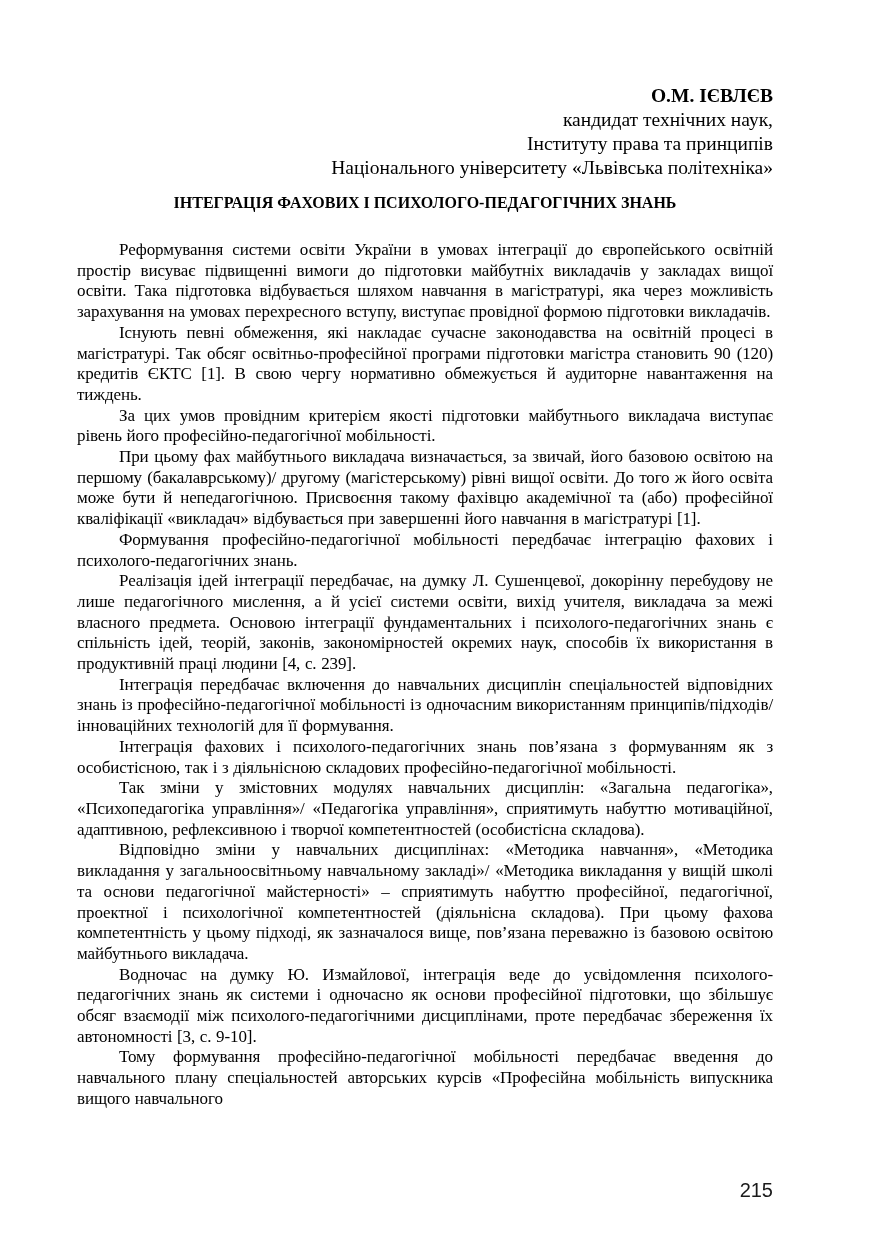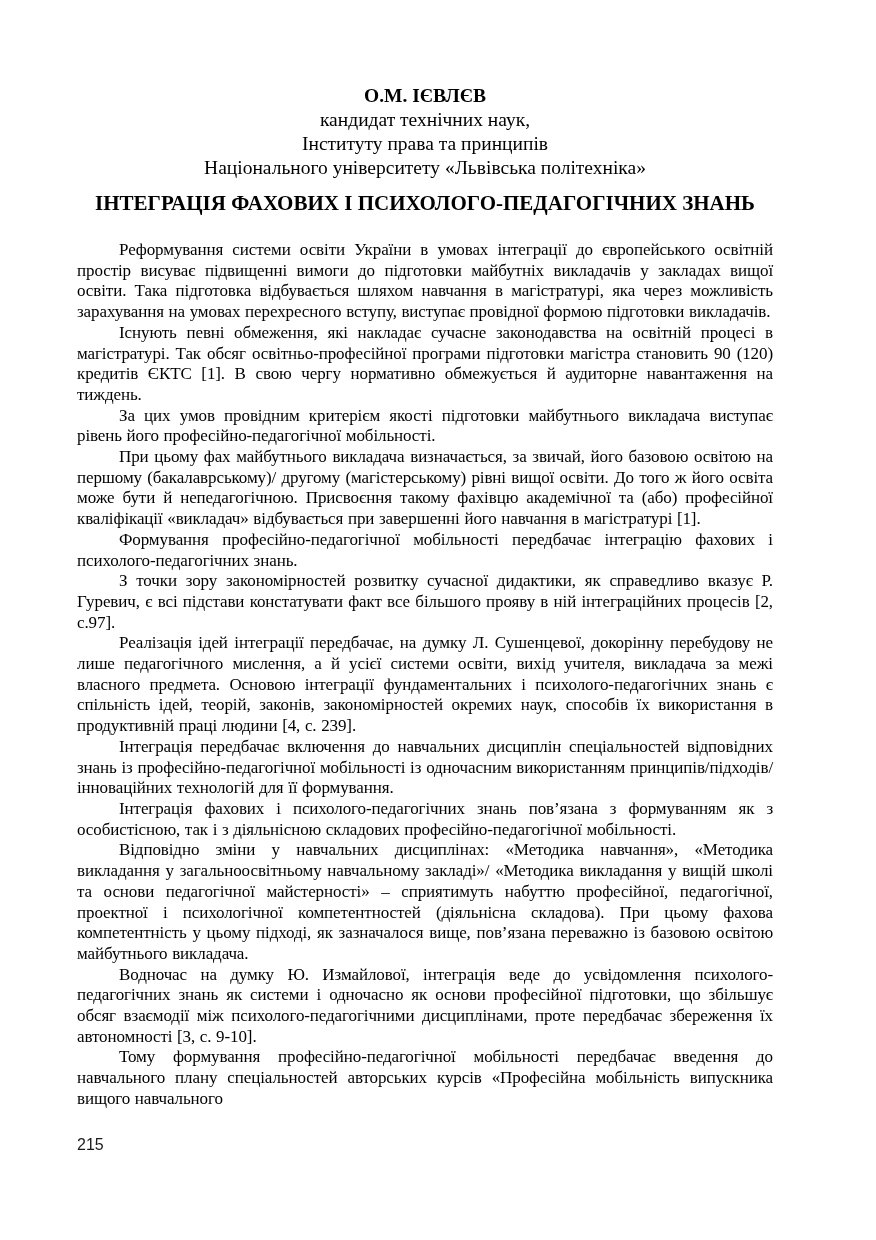--- a/index.html
+++ b/index.html
@@ -17,54 +17,54 @@
     overflow: hidden;
   }
   .content {
     position: absolute;
     left: 77px;
     top: 0;
     width: 696px;
   }
   .author-block {
     margin-top: 84px;
-    text-align: center;
+    text-align: right;
     font-size: 19.5px;
     line-height: 24px;
   }
   .author-name {
     font-weight: bold;
   }
   .title {
     margin: 10px 0 0 0;
     text-align: center;
     font-weight: bold;
-    font-size: 21px;
+    font-size: 16px;
     line-height: 26px;
   }
   .body-text {
     margin-top: 24px;
   }
   .body-text p {
     margin: 0;
     text-align: justify;
     text-indent: 42px;
     font-size: 17px;
     line-height: 20.7px;
     letter-spacing: -0.1px;
     word-spacing: 0.5px;
   }
   .page-number {
     position: absolute;
-    top: 1136px;
+    top: 1179px;
     left: 77px;
     width: 696px;
-    text-align: left;
+    text-align: right;
     font-family: "Liberation Sans", "DejaVu Sans", sans-serif;
-    font-size: 16px;
+    font-size: 20px;
     color: #1a1a1a;
   }
 </style>
 </head>
 <body>
 
 <div class="page">
   <div class="content">
 
     <div class="author-block">
@@ -77,24 +77,24 @@
     <h1 class="title">
       <div>ІНТЕГРАЦІЯ ФАХОВИХ І ПСИХОЛОГО-ПЕДАГОГІЧНИХ  ЗНАНЬ</div>
     </h1>
 
     <div class="body-text">
       <p>Реформування системи освіти України в умовах інтеграції до європейського освітній простір висуває підвищенні вимоги до підготовки майбутніх викладачів у закладах вищої освіти. Така підготовка відбувається шляхом навчання в магістратурі, яка через можливість зарахування на умовах перехресного вступу, виступає провідної формою підготовки викладачів.</p>
       <p>Існують певні обмеження, які накладає сучасне законодавства на освітній процесі в магістратурі. Так обсяг освітньо-професійної програми підготовки магістра становить 90 (120) кредитів ЄКТС [1]. В свою чергу нормативно обмежується й аудиторне навантаження на тиждень.</p>
       <p>За цих умов провідним критерієм якості підготовки майбутнього викладача виступає рівень його професійно-педагогічної мобільності.</p>
       <p>При цьому фах майбутнього викладача визначається, за звичай, його базовою освітою на першому (бакалаврському)/ другому (магістерському) рівні вищої освіти. До того ж його освіта може бути й непедагогічною. Присвоєння такому фахівцю академічної та (або) професійної кваліфікації «викладач»  відбувається при завершенні його навчання в магістратурі [1].</p>
       <p>Формування професійно-педагогічної мобільності передбачає інтеграцію фахових і психолого-педагогічних  знань.</p>
-      <p>З точки зору закономірностей розвитку сучасної дидактики, як справедливо вказує  Р. Гуревич, є всі підстави констатувати факт все більшого прояву в ній інтеграційних процесів [2, с.97].</p>
       <p>Реалізація ідей інтеграції передбачає, на думку Л. Сушенцевої, докорінну перебудову не лише педагогічного мислення, а й усієї системи освіти, вихід учителя, викладача за межі власного предмета. Основою інтеграції фундаментальних і психолого-педагогічних  знань є спільність ідей, теорій, законів, закономірностей окремих наук, способів їх використання в продуктивній праці людини [4, с. 239].</p>
       <p>Інтеграція передбачає включення до навчальних дисциплін спеціальностей відповідних знань із професійно-педагогічної мобільності із одночасним використанням  принципів/підходів/інноваційних технологій для її формування.</p>
       <p>Інтеграція фахових і психолого-педагогічних  знань пов’язана з формуванням як з особистісною, так і з діяльнісною складових професійно-педагогічної мобільності.</p>
+      <p>Так зміни у змістовних модулях  навчальних дисциплін: «Загальна педагогіка», «Психопедагогіка управління»/ «Педагогіка управління», сприятимуть набуттю мотиваційної, адаптивною, рефлексивною і творчої компетентностей (особистісна складова).</p>
       <p>Відповідно зміни у навчальних дисциплінах:  «Методика навчання», «Методика викладання у загальноосвітньому навчальному закладі»/ «Методика викладання у вищій школі та основи педагогічної майстерності» – сприятимуть набуттю професійної, педагогічної, проектної і психологічної компетентностей (діяльнісна складова). При цьому фахова компетентність у цьому підході, як зазначалося вище, пов’язана переважно із базовою освітою майбутнього викладача.</p>
       <p>Водночас на думку Ю. Измайлової, інтеграція веде  до усвідомлення психолого-педагогічних знань як системи і одночасно як основи професійної підготовки, що збільшує обсяг взаємодії між психолого-педагогічними дисциплінами, проте передбачає збереження їх автономності [3, с. 9-10].</p>
       <p>Тому формування професійно-педагогічної мобільності передбачає введення до навчального плану спеціальностей авторських курсів «Професійна мобільність випускника вищого навчального</p>
     </div>
 
   </div>
 
   <div class="page-number">215</div>
 </div>
 

